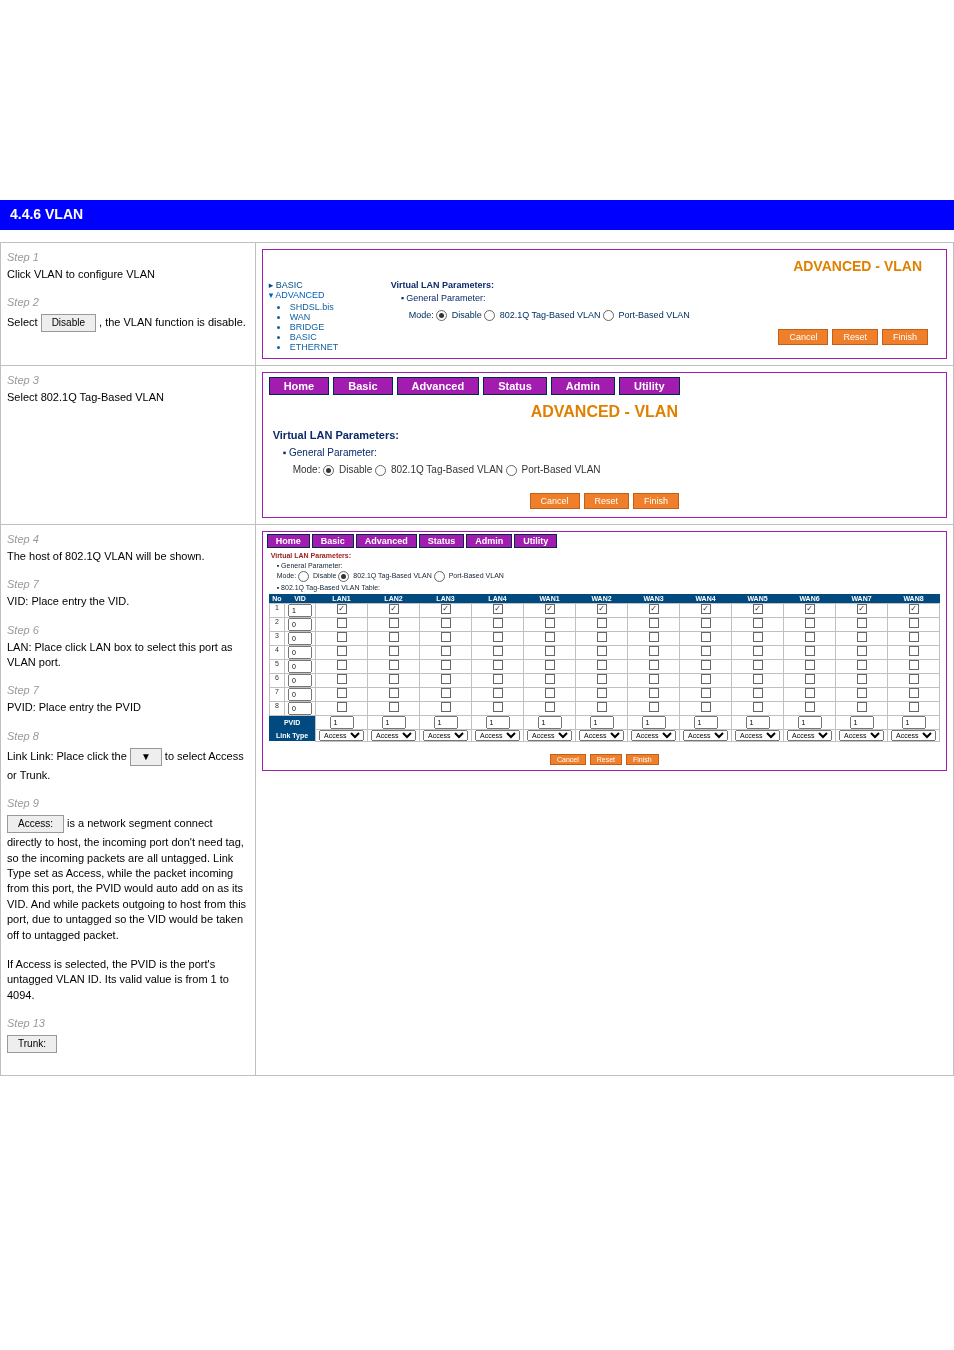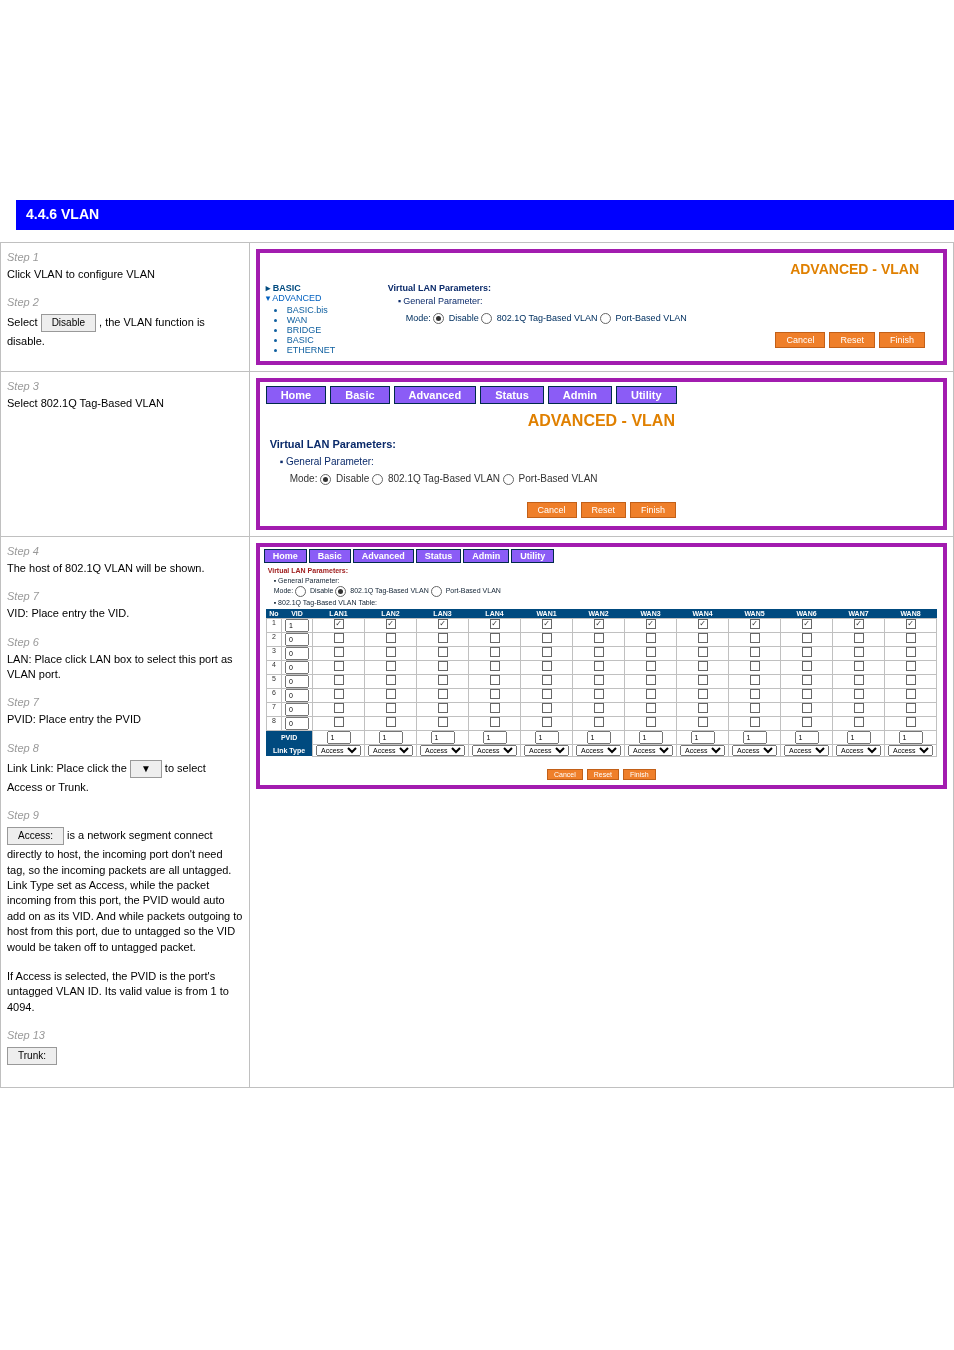--- a/index.html
+++ b/index.html
@@ -1,40 +1,40 @@
 <!DOCTYPE html>
 <html><head>
 <meta charset="utf-8">
 <style>
 html,body{margin:0;padding:0;font-family:Arial,sans-serif;background:#fff;color:#000}
 .page{width:954px;min-height:1350px;margin:0 auto;position:relative}
-.banner{background:#0000ff;color:#fff;font-weight:bold;padding:6px 10px;font-size:14px;margin:200px 0 12px 16px;height:18px}
+.banner{background:#0000ff;color:#fff;font-weight:bold;padding:6px 10px;font-size:14px;margin:200px 0 12px 0;height:18px}
 .section-table{border-collapse:collapse;width:100%;margin:0;}
 .section-table td{border:1px solid #c0c0c0;vertical-align:top;padding:0}
 .left-cell{width:32%}
 .right-cell{width:68%}
 .step{padding:8px 6px 6px 6px;font-size:11px}
 .step-word{color:#999;font-style:italic}
 .step-body{margin:4px 0 14px 0;color:#000;font-size:11px;line-height:1.4}
 .btnish{display:inline-block;border:1px solid #999;background:#eee;padding:1px 10px;font-size:10px;margin:2px 0}
 .shot{padding:6px}
-.shot .frame{border:4px solid #a21caf;background:#fff}
+.shot .frame{border:1px solid #a21caf;background:#fff}
 .shot1 .title{color:#e08000;font-weight:bold;font-size:14px;text-align:right;padding:8px 24px 2px 0}
 .shot1 .row{display:flex}
 .shot1 .nav{width:110px;font-size:9px;padding:4px 6px;color:#004a7f}
-.shot1 .nav .basic{color:#004a7f;font-weight:bold}
+.shot1 .nav .basic{color:#004a7f;font-weight:normal}
 .shot1 .nav .adv{color:#0060c0;font-weight:normal}
 .shot1 .nav ul{margin:2px 0 2px 8px;padding:0;list-style:disc inside;color:#1060a0}
 .shot1 .main{flex:1;font-size:9px;padding:4px 6px;color:#003060}
 .shot1 .main .hdr{color:#0a2a6a;font-weight:bold}
 .shot1 .main .sub{color:#0a2a6a;margin:3px 0 3px 10px}
 .shot1 .btns{text-align:right;padding:4px 10px}
 .obtn{display:inline-block;background:#ef7f2a;color:#fff;font-size:9px;padding:2px 10px;margin:0 2px;border:1px solid #c26018}
 .shot2 .tabs{display:flex;gap:4px;padding:4px 6px}
-.tab{background:#8b5cf6;color:#fff;font-weight:bold;font-size:11px;padding:2px 14px;border:1px solid #002a4a}
+.tab{background:#a21caf;color:#fff;font-weight:bold;font-size:11px;padding:2px 14px;border:1px solid #002a4a}
 .shot2 .title{color:#e08000;font-weight:bold;font-size:16px;text-align:center;padding:4px 0}
 .shot2 .h2{color:#0a2a6a;font-weight:bold;font-size:11px;padding:4px 10px}
 .shot2 .sub{color:#0a2a6a;font-size:10px;padding:2px 20px}
 .shot2 .modes{font-size:10px;padding:4px 30px;color:#333}
 .shot2 .btns{text-align:center;padding:10px 0 8px 0}
 .shot3 .tabs{display:flex;gap:2px;padding:2px 4px}
 .shot3 .tab{font-size:9px;padding:1px 8px}
 .shot3 .small{font-size:7px;color:#a02020;padding:2px 8px;font-weight:bold}
 .shot3 .sub{font-size:7px;color:#123;padding:1px 14px}
 .shot3 table{border-collapse:collapse;margin:2px 6px;font-size:7px}
@@ -74,21 +74,21 @@
 </td>
 <td class="right-cell">
   <div class="shot shot1">
     <div class="frame">
       <div class="title">ADVANCED - VLAN</div>
       <div class="row">
         <div class="nav">
           <div class="basic">▸ <span>BASIC</span></div>
           <div class="adv">▾ <span>ADVANCED</span></div>
           <ul id="s1nav">
-                      <li>BASIC.bis</li>
+                      <li>SHDSL.bis</li>
                       <li>WAN</li>
                       <li>BRIDGE</li>
                       <li>BASIC</li>
                       <li>ETHERNET</li>
                     </ul>
         </div>
         <div class="main">
           <div class="hdr">Virtual LAN Parameters:</div>
           <div class="sub">▪ <span>General Parameter:</span></div>
           <div style="padding:4px 18px" id="s1modes"><span>Mode:</span>  <span class="radio sel"></span> Disable  <span class="radio"></span> 802.1Q Tag-Based VLAN  <span class="radio"></span> Port-Based VLAN </div>

